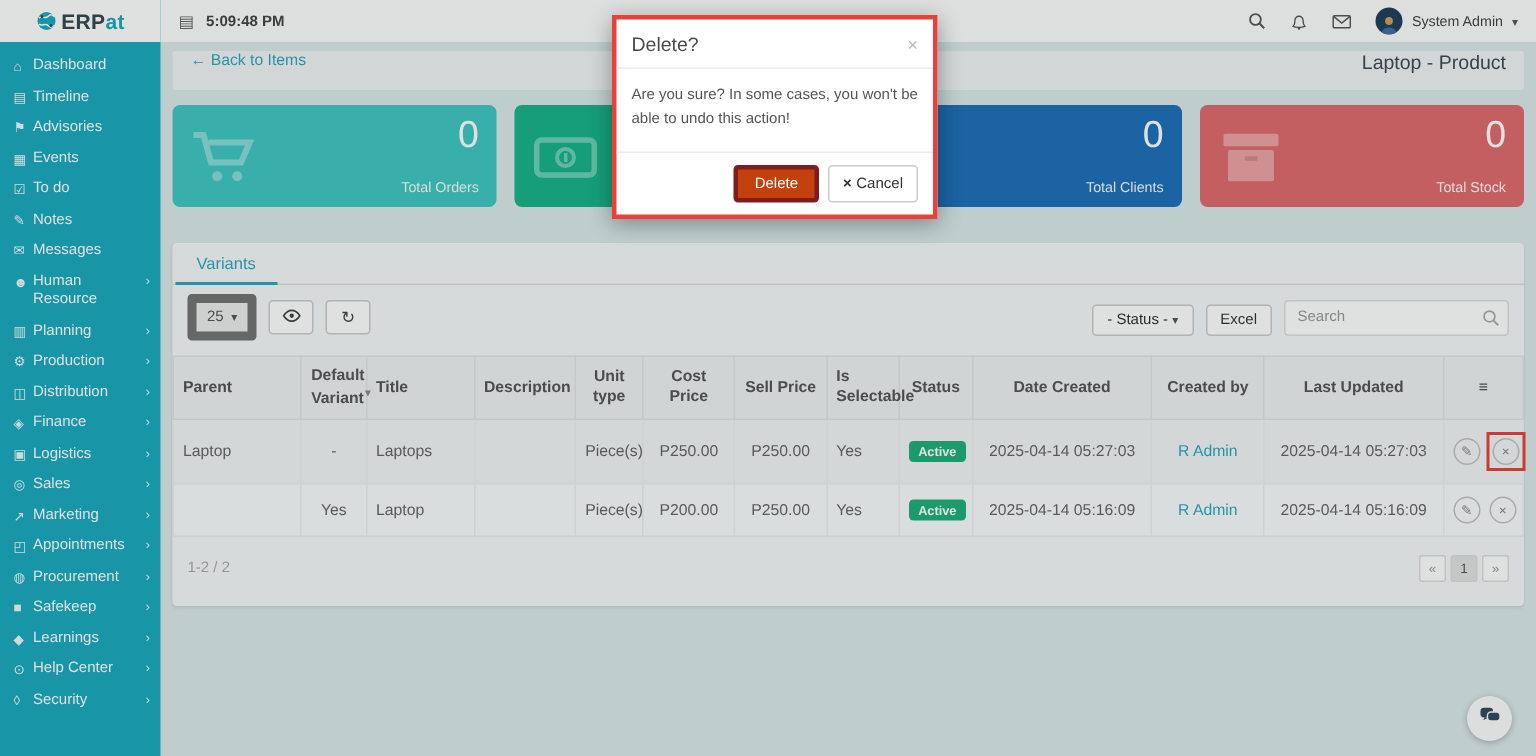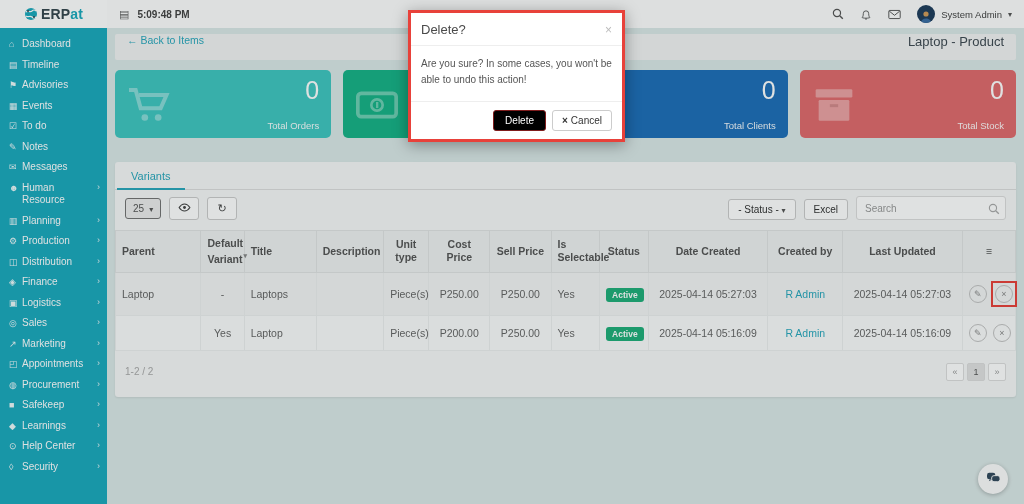--- a/index.html
+++ b/index.html
@@ -46,21 +46,21 @@
 
   
   .panel { margin-top:24px; background:#f6f7f7; border-radius:3px; box-shadow:0 1px 2px rgba(0,0,0,.08); padding-bottom:2px; }
   .tabs { border-bottom:1px solid #ddd; padding:0 2px; }
   .tab { display:inline-block; padding:8px 14px 6px; font-size:11px; color:#2aa7bc; border-bottom:2px solid #2aa7bc; margin-bottom:-1px; cursor:pointer; }
   .addrow { display:flex; justify-content:flex-end; padding:9px 10px 4px; }
   .btn { background:#fff; border:1px solid #ccc; border-radius:3px; font-size:10px; color:#333; padding:4px 9px; cursor:pointer; font-family:inherit; }
   .btn-add .plus { font-weight:bold; margin-right:3px; font-size:10px; }
   .toolbar { display:flex; align-items:center; padding:6px 10px 10px; }
   .tb-group-l { display:flex; align-items:center; gap:8px; }
-  .sel { background:#ececec; border:1px solid #737373; border-radius:3px; font-size:10px; color:#555; padding:4px 7px; cursor:pointer; }
+  .sel { background:#ececec; border:6px solid #737373; border-radius:3px; font-size:10px; color:#555; padding:4px 7px; cursor:pointer; }
   .sel .caret { margin-left:5px; }
   .icon-btn { width:30px; height:23px; display:inline-flex; align-items:center; justify-content:center; background:#fff; border:1px solid #ccc; border-radius:3px; cursor:pointer; color:#444; font-size:11px; }
   .tb-group-r { margin-left:auto; display:flex; align-items:flex-end; gap:8px; }
   .status-btn { background:#fff; }
   .search-wrap { position:relative; }
   .search-input { width:150px; height:24px; border:1px solid #ddd; border-radius:3px; background:#fff; font-size:10px; padding:0 22px 0 8px; color:#444; font-family:inherit; }
   .search-input::placeholder { color:#999; }
   .search-glass { position:absolute; right:6px; top:5px; }
 
   table { width:calc(100% - 0px); border-collapse:collapse; font-size:10.5px; color:#666; table-layout:fixed; }
@@ -82,21 +82,21 @@
   .pg-btn.active { background:#e2e2e2; color:#555; }
 
   
   .backdrop { position:fixed; inset:0; background:rgba(8,20,22,.13); z-index:40; }
   .modal { position:absolute; left:408px; top:10px; width:217px; background:#fff; z-index:60; border:3px solid #e8413a; box-shadow:0 3px 14px rgba(0,0,0,.35); }
   .modal-head { display:flex; align-items:center; padding:9px 10px 8px; }
   .modal-title { font-size:13px; color:#4a4a4a; }
   .modal-close { margin-left:auto; color:#bbb; font-size:12px; cursor:pointer; line-height:1; }
   .modal-body { border-top:1px solid #eee; border-bottom:1px solid #eee; padding:10px 10px 14px; font-size:10px; color:#555; line-height:1.55; }
   .modal-foot { display:flex; justify-content:flex-end; gap:6px; padding:8px 10px; }
-  .btn-delete { background:#000000; border:1px solid #7f1d1d; color:#fff; font-size:10px; padding:4px 11px; border-radius:3px; cursor:pointer; font-family:inherit; }
+  .btn-delete { background:#c2410c; border:3px solid #7f1d1d; color:#fff; font-size:10px; padding:4px 11px; border-radius:3px; cursor:pointer; font-family:inherit; }
   .btn-cancel { background:#fff; border:1px solid #ccc; color:#333; font-size:10px; padding:4px 9px; border-radius:3px; cursor:pointer; font-family:inherit; }
   .btn-cancel b { margin-right:3px; }
 
   .chat-fab { position:absolute; right:16px; bottom:10px; width:30px; height:30px; border-radius:50%; background:#fcfcfc; box-shadow:0 1px 4px rgba(0,0,0,.25); display:flex; align-items:center; justify-content:center; z-index:30; cursor:pointer; }
 </style>
 </head>
 <body>
 
 <aside class="sidebar">
   <div class="logo-box">

